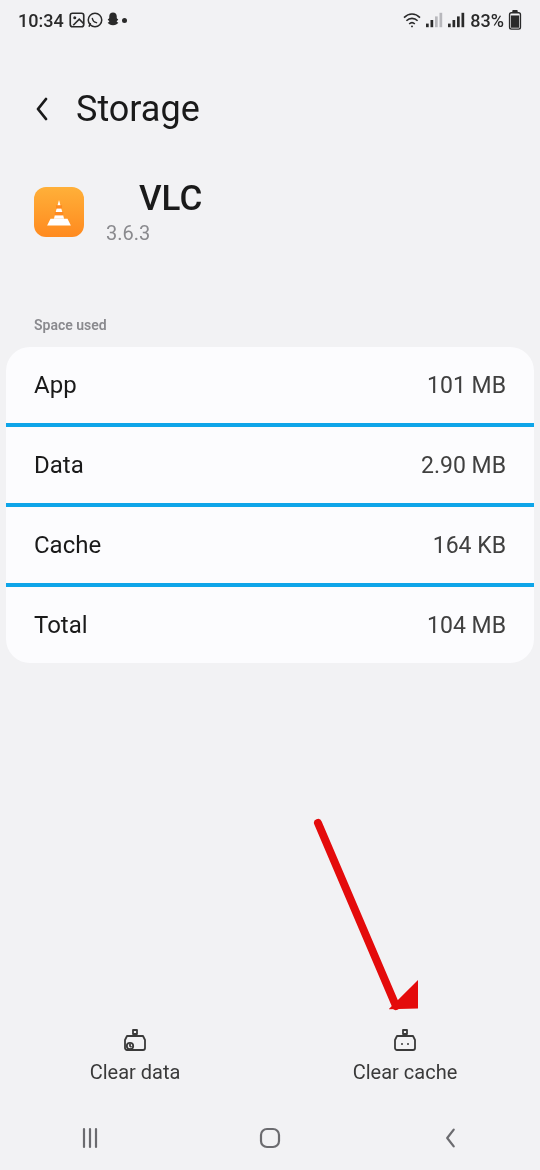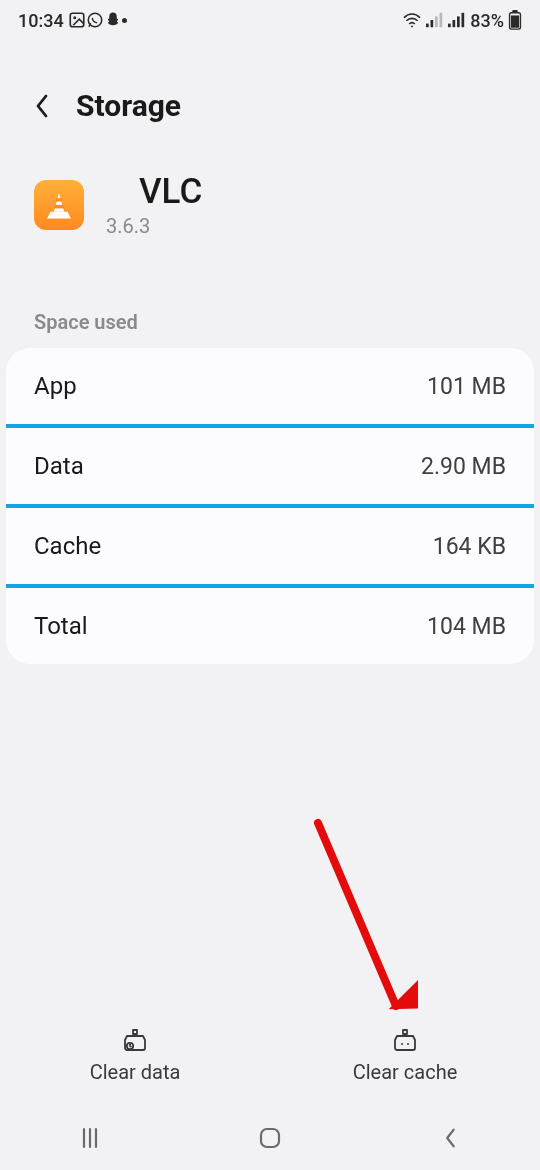--- a/index.html
+++ b/index.html
@@ -30,41 +30,41 @@
   .dot { width: 5px; height: 5px; border-radius: 50%; background: #2a2a2a; }
 
   
   .header {
     display: flex;
     align-items: center;
     gap: 20px;
     padding: 48px 28px 30px 28px;
   }
   .back-btn { width: 28px; height: 28px; display:flex; align-items:center; justify-content:center; }
-  .header-title { font-size: 30px; font-weight: 700; text-align: center; }
+  .header-title { font-size: 36px; font-weight: 400; text-align: center; }
 
   
   .app-row {
     display: flex;
     align-items: center;
     gap: 22px;
     padding: 18px 34px 30px 34px;
   }
   .app-icon {
     width: 50px; height: 50px; border-radius: 12px;
     background: linear-gradient(180deg,#ffb039 0%, #ff8a1f 100%);
     display:flex; align-items:center; justify-content:center;
   }
   .app-name { font-size: 35px; font-weight: 500; margin-left: 33px; }
   .app-version { font-size: 20px; color: #8a8a8e; margin-top: 2px; }
 
   
   .section-header {
     padding: 42px 34px 14px 34px;
-    font-size: 20px;
+    font-size: 14px;
     font-weight: 600;
     color: #8a8a8e;
   }
 
   
   .card {
     background: #fcfcfe;
     border-radius: 24px;
     margin: 0 6px;
     overflow: hidden;

